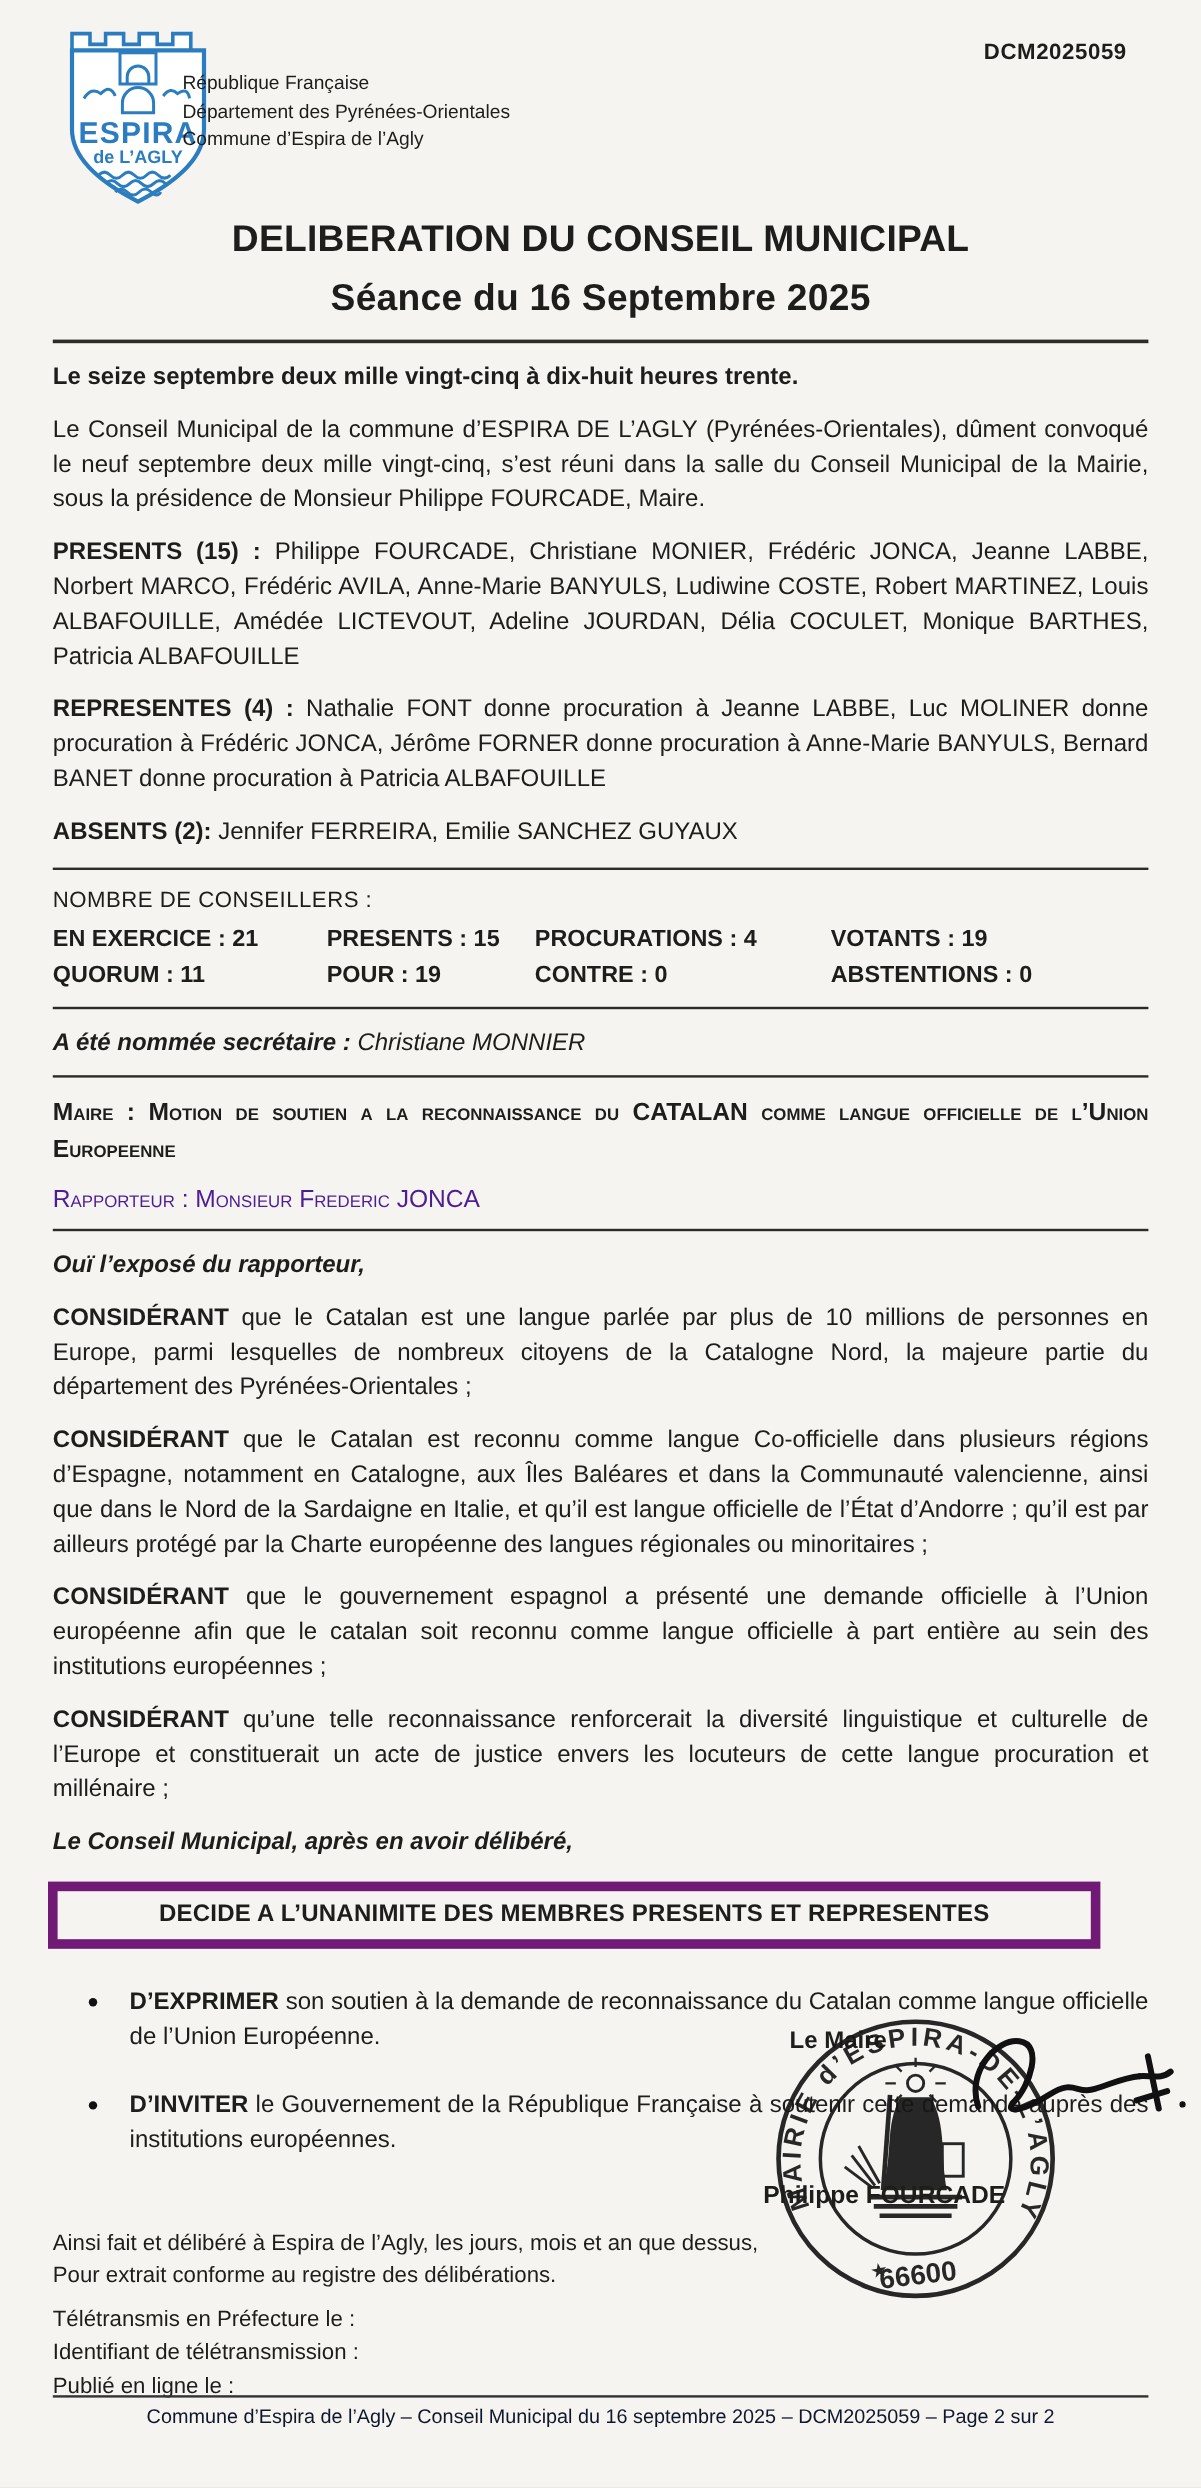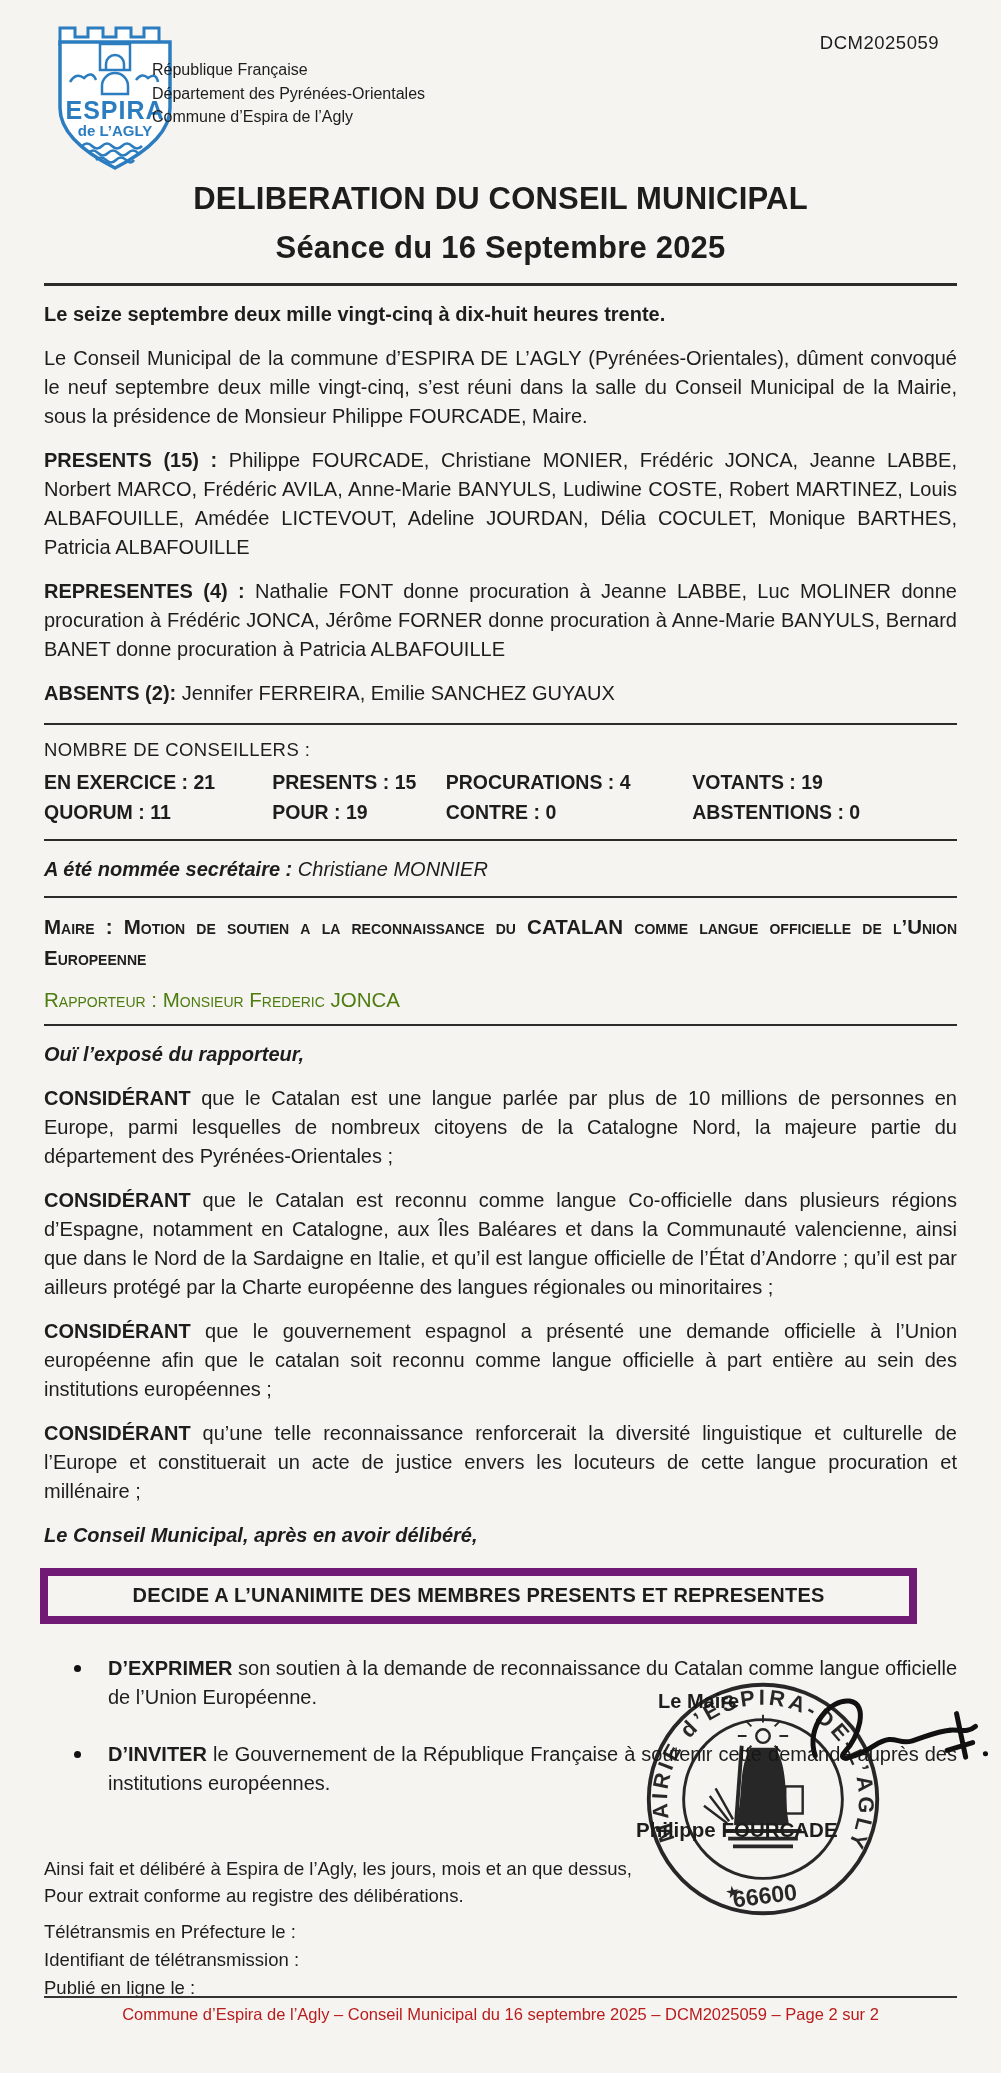--- a/index.html
+++ b/index.html
@@ -12,56 +12,56 @@
     color:#1d1d1b;
     font-family:"Liberation Sans", sans-serif;
     box-sizing:border-box;
     padding:24px 44px 0 44px;
     overflow:hidden;
   }
   
   .hdr{position:relative;height:150px;}
   .logo{position:absolute;left:8px;top:-2px;}
   .hdr-lines{position:absolute;left:108px;top:34px;font-size:16px;line-height:1.48;}
-  .doc-ref{position:absolute;right:18px;top:8px;font-size:18.5px;font-weight:normal;letter-spacing:.5px;}
+  .doc-ref{position:absolute;right:18px;top:8px;font-size:18.5px;font-weight:bold;letter-spacing:.5px;}
   
   .title,.subtitle{text-align:center;font-weight:bold;font-size:31px;line-height:1.5;margin:2px;letter-spacing:.2px;}
   .rule{border:none;border-top:3px solid #2b2b29;margin:12px 0 14px 0;}
   .rule.thin{border-top-width:2.5px;}
   
   p.body{font-size:20px;line-height:1.45;margin:0 0 15px 0;text-align:justify;}
   .b{font-weight:bold;}
   .bi{font-weight:bold;font-style:italic;}
   .i{font-style:italic;}
   
   .counters{margin:2px 0 2px 0;}
   .counters .hdr-line{font-size:18.5px;letter-spacing:.4px;margin:0 0 6px 0;}
   .cgrid{display:grid;grid-template-columns:25% 19% 27% 29%;font-weight:bold;font-size:19.5px;line-height:1.55;}
   
   .objet{font-weight:bold;font-variant:small-caps;font-size:20.5px;line-height:1.5;margin:0 0 14px 0;text-align:justify;}
   .objet .big{font-variant:normal;margin-top:25px;}
-  .rapporteur{font-variant:small-caps;font-size:20.5px;color:#4d7c0f;margin:0 0 12px 0;}
+  .rapporteur{font-variant:small-caps;font-size:20.5px;color:#4c1d95;margin:0 0 12px 0;}
   
   .decide{border:8px solid #701a75;margin:18px 40px 30px -4px;padding:8px 6px 9px 6px;
           text-align:center;font-weight:bold;font-size:20px;letter-spacing:.2px;background:transparent;}
   
   ul.bullets{list-style:none;margin:0;padding:0;}
   ul.bullets li{position:relative;padding-left:64px;margin:0 0 28px 0;font-size:20px;line-height:1.45;text-align:justify;}
   ul.bullets li::before{content:"";position:absolute;left:30px;top:11px;width:7px;height:7px;border-radius:50%;background:#111;}
   
   .sig-block{position:absolute;left:0;top:1672px;width:968px;height:280px;pointer-events:none;}
   .le-maire{position:absolute;left:658px;top:18px;font-weight:bold;font-size:20px;z-index:1;}
   .stamp{position:absolute;left:642px;top:6px;z-index:2;opacity:.92;}
   .sig-name{position:absolute;left:636px;top:146px;font-weight:bold;font-size:20.5px;z-index:3;}
   .autograph{position:absolute;left:800px;top:4px;z-index:4;transform:rotate(-4deg);}
   
   .closing{position:absolute;left:44px;top:1856px;width:720px;font-size:18.5px;line-height:1.45;}
   .admin{position:absolute;left:44px;top:1918px;width:720px;font-size:18.5px;line-height:1.5;}
   .footer{position:absolute;left:44px;top:1996px;width:913px;border-top:2.5px solid #333;
-          text-align:center;font-size:16.5px;padding-top:7px;color:#b91c1c;}
+          text-align:center;font-size:16.5px;padding-top:7px;color:#0f172a;}
 </style>
 </head>
 <body>
 
 <div class="page">
 
   <div class="hdr">
     <div class="logo">
       <svg width="126" height="152" viewBox="0 0 126 152">
 

